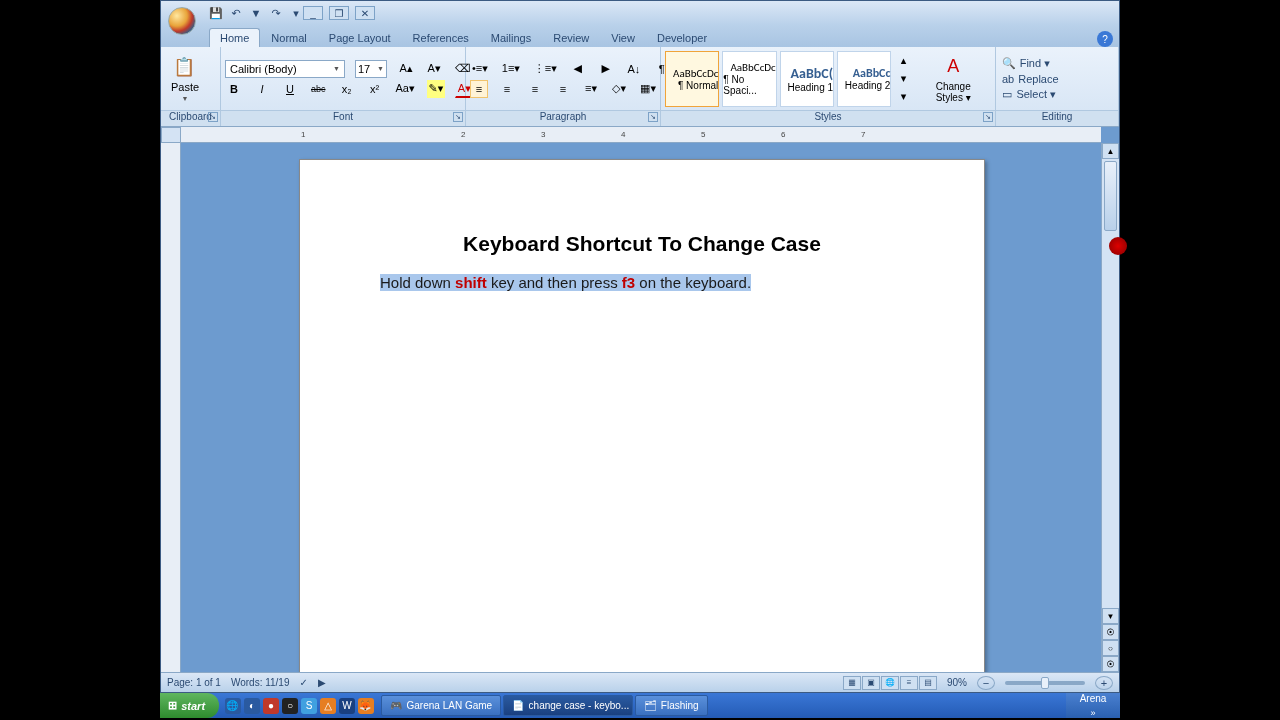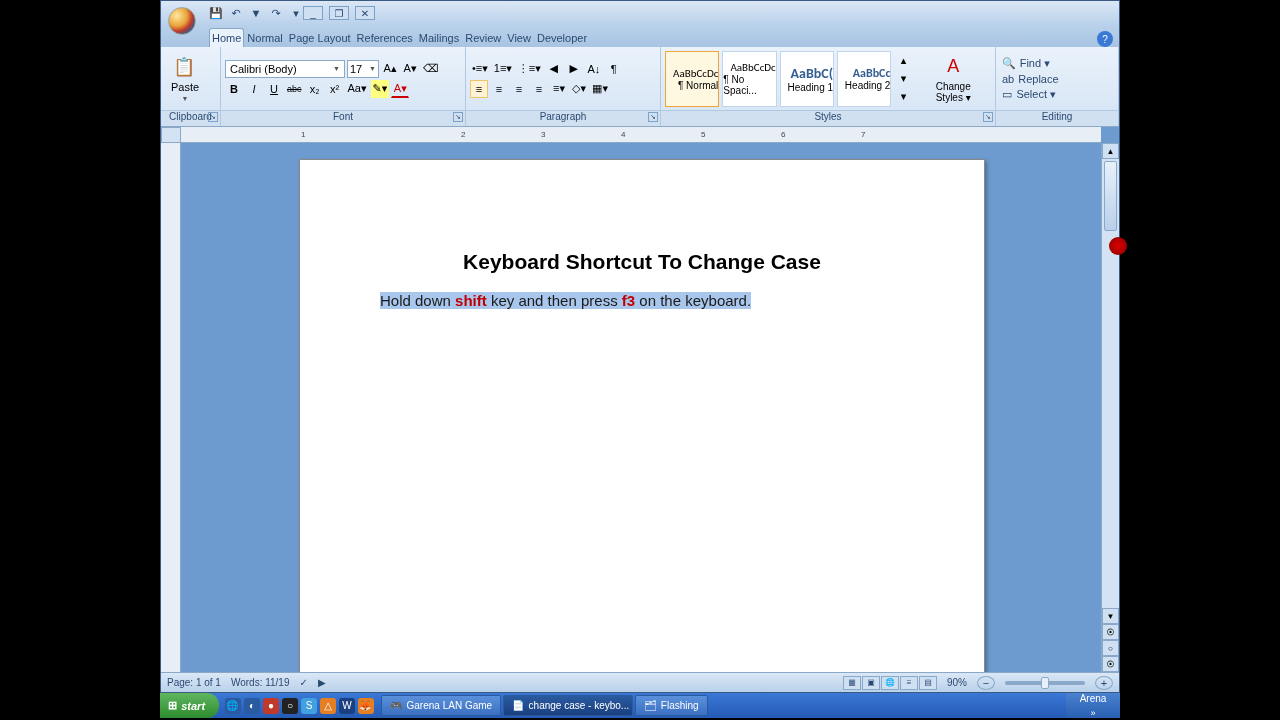--- a/index.html
+++ b/index.html
@@ -7,47 +7,47 @@
 .word-window { position: absolute; left: 160px; top: 0; width: 960px; height: 693px; background: #b9d1ea; display: flex; flex-direction: column; border: 1px solid #3b5a82; }
 .titlebar { height: 24px; background: linear-gradient(#dbe7f6,#b9d1ea); display: flex; align-items: center; font-size: 11px; color: #2b4a72; }
 .titlebar .office-btn { width: 42px; height: 24px; display:flex; align-items:center; justify-content:center;}
 .office-orb { width: 28px; height: 28px; border-radius:50%; background: radial-gradient(circle at 30% 30%, #ffe8a0, #e8a43a 40%, #c0392b 60%, #27608f 80%); border:1px solid #9aa; position:relative; top:8px; z-index:5;}
 .qat { display:flex; gap:6px; margin-left:6px; align-items:center;}
 .qat .qbtn { width:14px; height:14px; display:flex; align-items:center; justify-content:center; color:#2b4a72; font-size:11px; cursor:pointer;}
 .titlebar .title { flex:1; text-align:center; }
 .winbtns { display:flex; gap:6px; margin-right:6px;}
 .winbtns div { width:20px; height:14px; background:#cfe0f2; border:1px solid #7da2c7; display:flex; align-items:center; justify-content:center; font-size:10px; cursor:pointer;}
 .tabs { height: 22px; background: linear-gradient(#b9d1ea,#a8c4e2); display:flex; align-items:flex-end; padding-left:48px; font-size:11px;}
-.tab { padding:3px 2px; color:#2b4a72; cursor:pointer; border:1px solid transparent; border-bottom:none;}
+.tab { padding:3px 10px; color:#2b4a72; cursor:pointer; border:1px solid transparent; border-bottom:none;}
 .tab.active { background:#eaf2fb; border-color:#8aa8c7; border-radius:3px 3px 0 0;}
 .help-btn { margin-left:auto; margin-right:6px; width:16px; height:16px; border-radius:50%; background:#3a78d6; color:#fff; font-size:10px; display:flex; align-items:center; justify-content:center; cursor:pointer;}
 .ribbon { height: 80px; background: linear-gradient(#eaf2fb,#d4e3f4); border-bottom:1px solid #8aa8c7; display:flex; font-size:11px;}
 .group { border-right:1px solid #b0c8e0; display:flex; flex-direction:column; }
 .group-body { flex:1; display:flex; align-items:center; padding:2px 4px; gap:2px;}
 .group-label { height:16px; background:#d0e0f0; text-align:center; font-size:10px; color:#2b4a72; border-top:1px solid #b0c8e0; position:relative;}
 .group-label .dl { position:absolute; right:2px; top:1px; width:10px; height:10px; border:1px solid #7da2c7; font-size:7px; line-height:8px; color:#2b4a72; cursor:pointer;}
 .bigbtn { display:flex; flex-direction:column; align-items:center; justify-content:center; padding:2px 6px; cursor:pointer; gap:2px;}
 .bigbtn .ic { width:24px; height:24px; display:flex; align-items:center; justify-content:center; font-size:18px;}
 .font-sel { width:120px; height:18px; border:1px solid #8aa8c7; background:#fff; font-size:11px; padding:0 4px; display:flex; align-items:center; justify-content:space-between;}
 .size-sel { width:32px; height:18px; border:1px solid #8aa8c7; background:#fff; font-size:11px; padding:0 2px; display:flex; align-items:center; justify-content:space-between;}
 .smallgrid { display:flex; flex-direction:column; gap:2px;}
-.row { display:flex; gap:2px; align-items:center;}
+.row { display:flex; gap:10px; align-items:center;}
 .sbtn { min-width:18px; height:18px; border:1px solid transparent; display:flex; align-items:center; justify-content:center; font-size:11px; cursor:pointer; padding:0 1px;}
 .style-box { width:62px; height:56px; border:1px solid #c0d4ea; background:#fff; display:flex; flex-direction:column; align-items:flex-end; justify-content:center; cursor:pointer; font-size:10px;}
 .style-box.sel { border-color:#f0a43a; background:#fff8e0;}
 .style-preview { font-family: Calibri, sans-serif; }
 .edit-col { display:flex; flex-direction:column; gap:1px; padding:2px 4px;}
 .edit-item { display:flex; align-items:center; gap:4px; font-size:11px; color:#2b4a72; cursor:pointer; padding:1px 2px;}
 .doc-area { flex:1; background:#6d9bcf; position:relative; overflow:hidden;}
 .hruler { position:absolute; left:20px; right:18px; top:0; height:16px; background:#e8eef6; border-bottom:1px solid #8aa8c7; font-size:8px; color:#555;}
 .vruler { position:absolute; left:0; top:16px; bottom:0; width:20px; background:#e8eef6; border-right:1px solid #8aa8c7;}
 .corner-btn { position:absolute; left:0; top:0; width:20px; height:16px; background:#d4e3f4; border:1px solid #8aa8c7; cursor:pointer;}
 .ruler-tick { position:absolute; top:3px; font-size:8px; color:#444;}
 .page { position:absolute; left:138px; top:32px; width:686px; height:700px; background:#fff; border:1px solid #888; box-shadow:2px 2px 4px rgba(0,0,0,.3);}
-.page-content { padding:90px 80px 0 80px; font-family: Calibri, sans-serif;}
+.page-content { padding:72px 80px 0 80px; font-family: Calibri, sans-serif;}
 .doc-title { font-size:21px; font-weight:bold; text-align:center; margin-bottom:18px; color:#000;}
 .doc-shortcut { text-align:center; font-size:15px; font-weight:bold; margin-bottom:18px;}
 .red { color:#c00000;}
 .doc-instr { font-size:15px; color:#1a1a1a;}
 .hl { background:#a9c7ec; }
 .vscroll { position:absolute; right:0; top:16px; bottom:0; width:18px; background:#d4e3f4; border-left:1px solid #8aa8c7;}
 .vscroll .thumb { position:absolute; left:2px; right:2px; top:18px; height:70px; background:linear-gradient(#e8f0fa,#b8d0ea); border:1px solid #8aa8c7; border-radius:2px;}
 .vscroll .arrow { position:absolute; left:0; right:0; height:16px; background:#cfe0f2; border:1px solid #8aa8c7; font-size:8px; display:flex; align-items:center; justify-content:center; cursor:pointer;}
 .statusbar { height:20px; background:linear-gradient(#dbe7f6,#b9d1ea); border-top:1px solid #8aa8c7; display:flex; align-items:center; font-size:10px; color:#2b4a72; padding:0 6px; gap:10px;}
 .statusbar .spacer { flex:1;}

